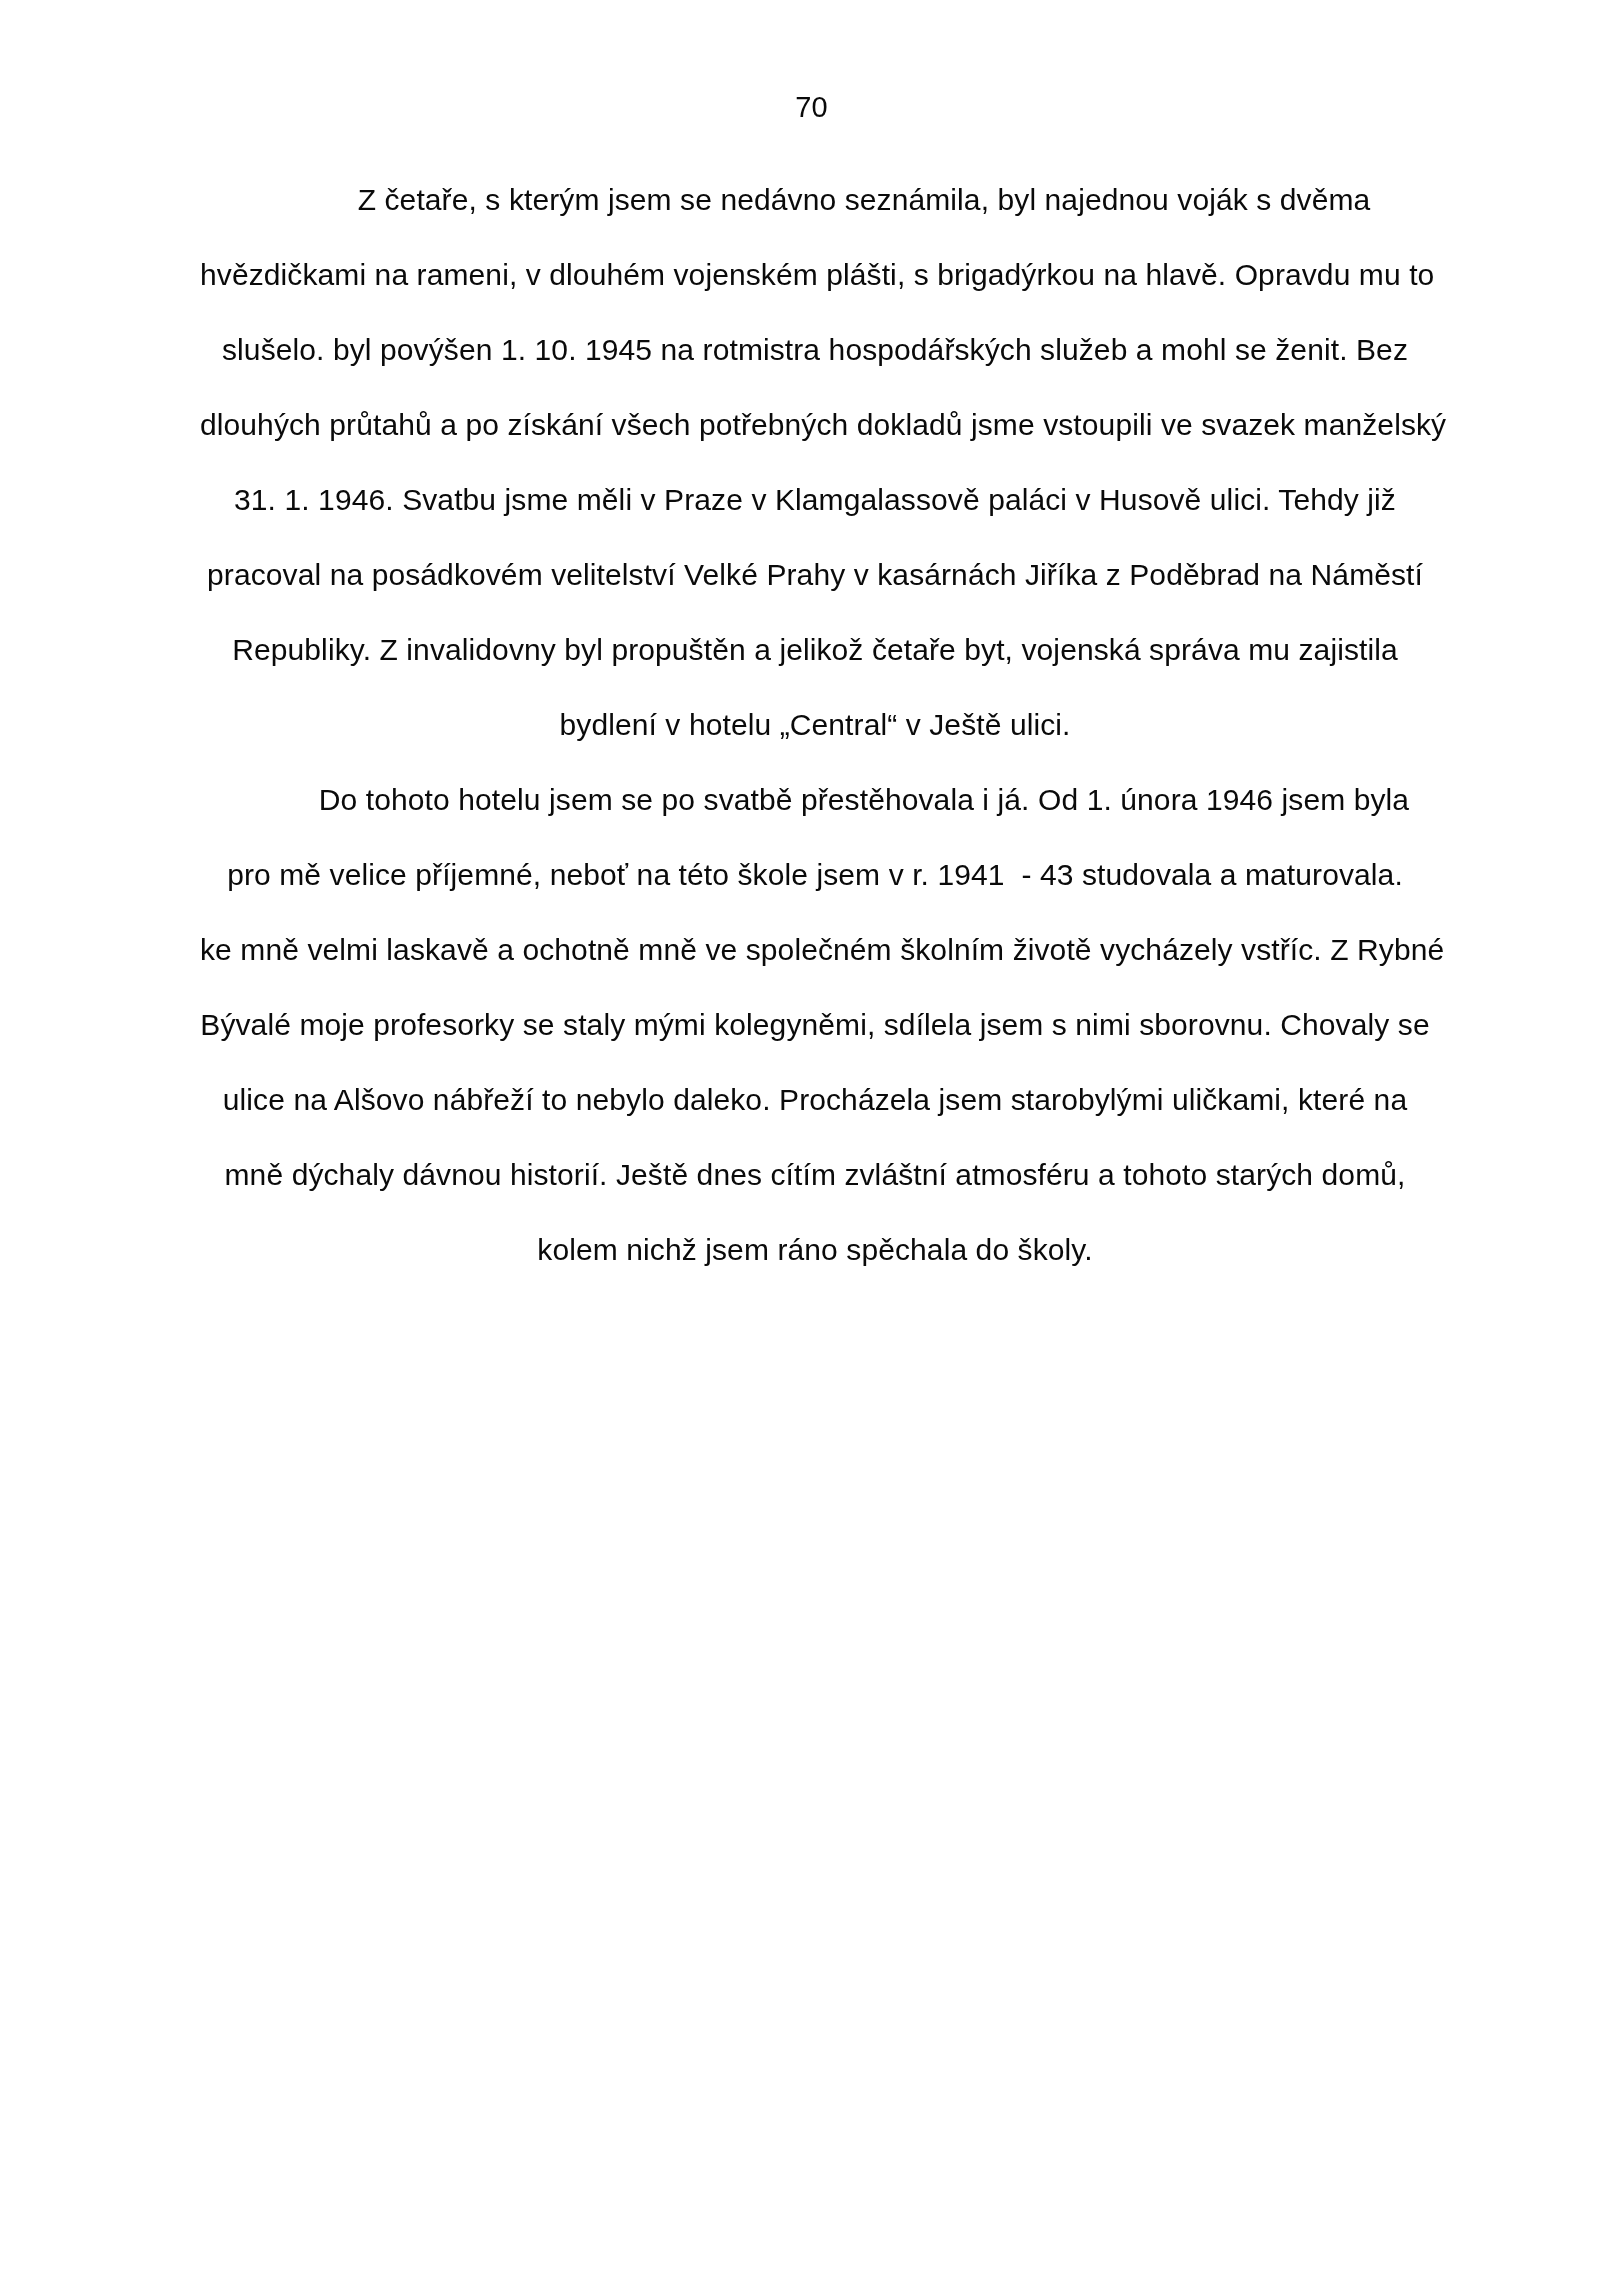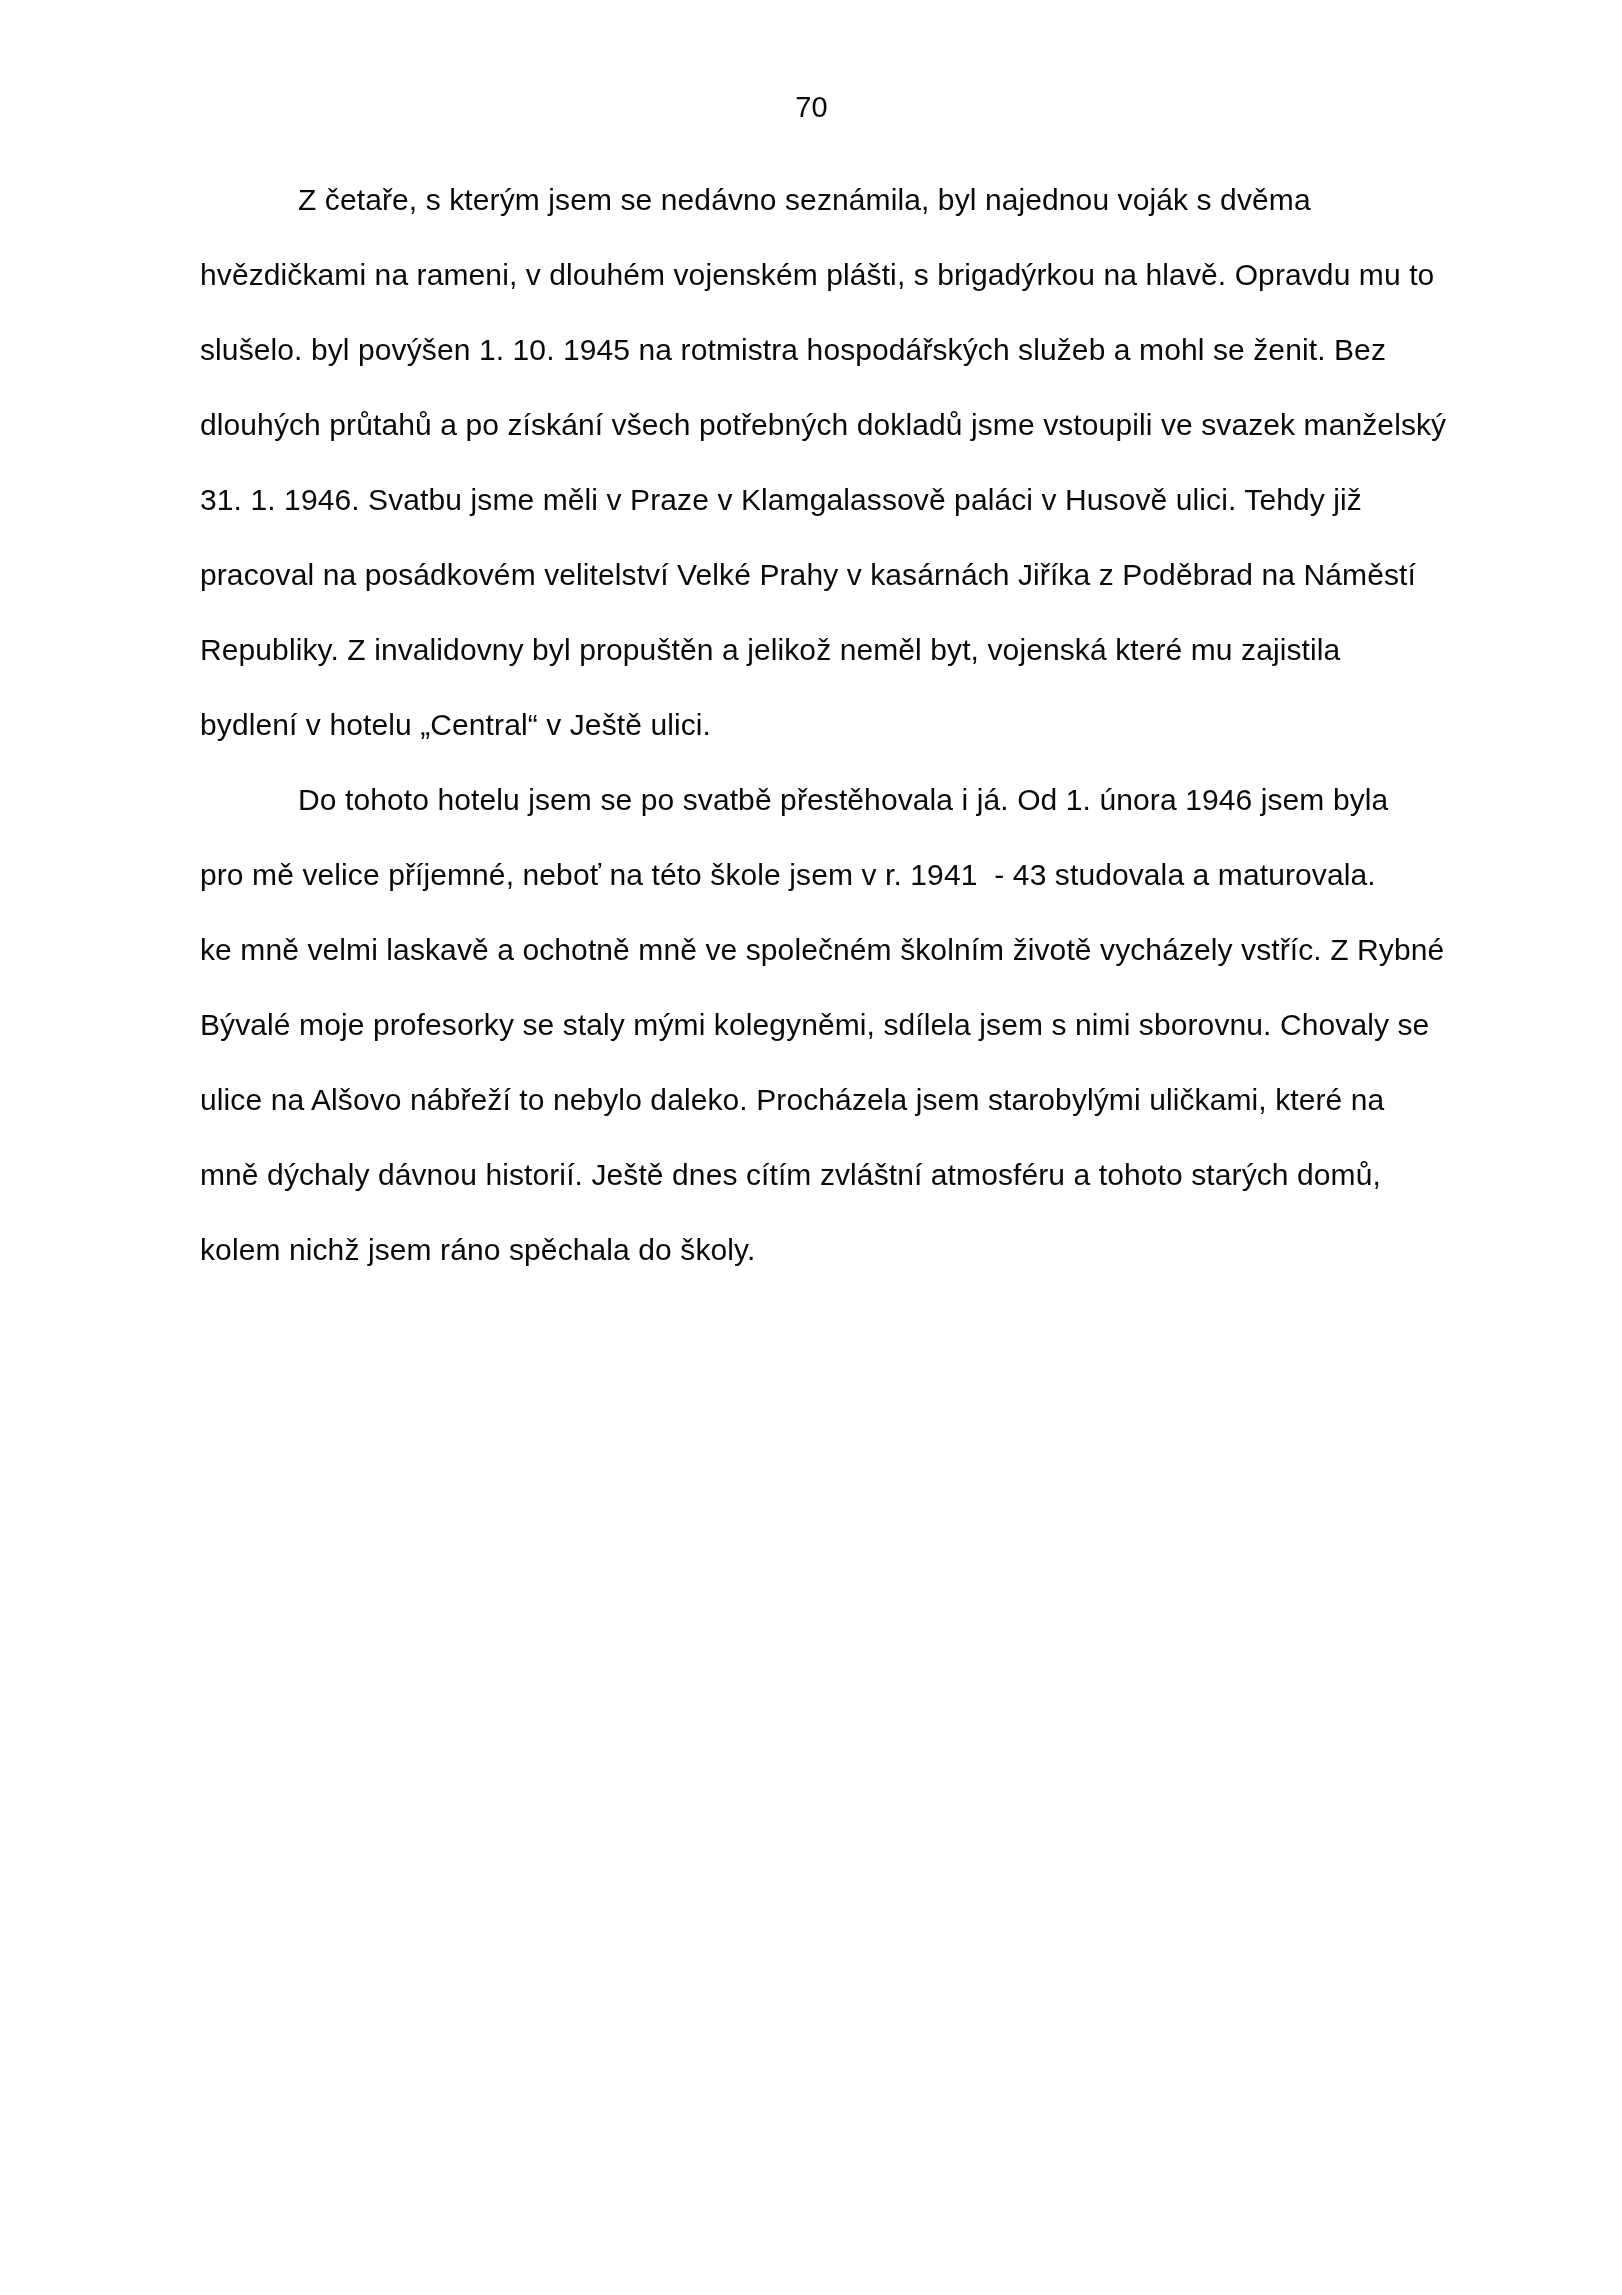--- a/index.html
+++ b/index.html
@@ -34,20 +34,21 @@
   }
   .paragraph {
     margin: 0;
     padding: 0;
   }
   .text-line {
     font-size: 30px;
     line-height: 75px;
     white-space: pre;
     letter-spacing: 0.1px;
+    text-align: center;
   }
   .text-line.indent {
     padding-left: 98px;
   }
 </style>
 </head>
 <body>
 
 <div class="page">
 
@@ -55,21 +56,21 @@
 
   <div class="content">
 
     <div class="paragraph">
       <div class="text-line indent">Z četaře, s kterým jsem se nedávno seznámila, byl najednou voják s dvěma</div>
       <div class="text-line">hvězdičkami na rameni, v dlouhém vojenském plášti, s brigadýrkou na hlavě. Opravdu mu to</div>
       <div class="text-line">slušelo. byl povýšen 1. 10. 1945 na rotmistra hospodářských služeb a mohl se ženit. Bez</div>
       <div class="text-line">dlouhých průtahů a po získání všech potřebných dokladů jsme vstoupili ve svazek manželský</div>
       <div class="text-line">31. 1. 1946. Svatbu jsme měli v Praze v Klamgalassově paláci v Husově ulici. Tehdy již</div>
       <div class="text-line">pracoval na posádkovém velitelství Velké Prahy v kasárnách Jiříka z Poděbrad na Náměstí</div>
-      <div class="text-line">Republiky. Z invalidovny byl propuštěn a jelikož neměl byt, vojenská které mu zajistila</div>
+      <div class="text-line">Republiky. Z invalidovny byl propuštěn a jelikož četaře byt, vojenská správa mu zajistila</div>
       <div class="text-line">bydlení v hotelu „Central“ v Ještě ulici.</div>
     </div>
 
     <div class="paragraph">
       <div class="text-line indent">Do tohoto hotelu jsem se po svatbě přestěhovala i já. Od 1. února 1946 jsem byla</div>
       <div class="text-line">pro mě velice příjemné, neboť na této škole jsem v r. 1941  - 43 studovala a maturovala.</div>
       <div class="text-line">ke mně velmi laskavě a ochotně mně ve společném školním životě vycházely vstříc. Z Rybné</div>
       <div class="text-line">Bývalé moje profesorky se staly mými kolegyněmi, sdílela jsem s nimi sborovnu. Chovaly se</div>
       <div class="text-line">ulice na Alšovo nábřeží to nebylo daleko. Procházela jsem starobylými uličkami, které na</div>
       <div class="text-line">mně dýchaly dávnou historií. Ještě dnes cítím zvláštní atmosféru a tohoto starých domů,</div>

